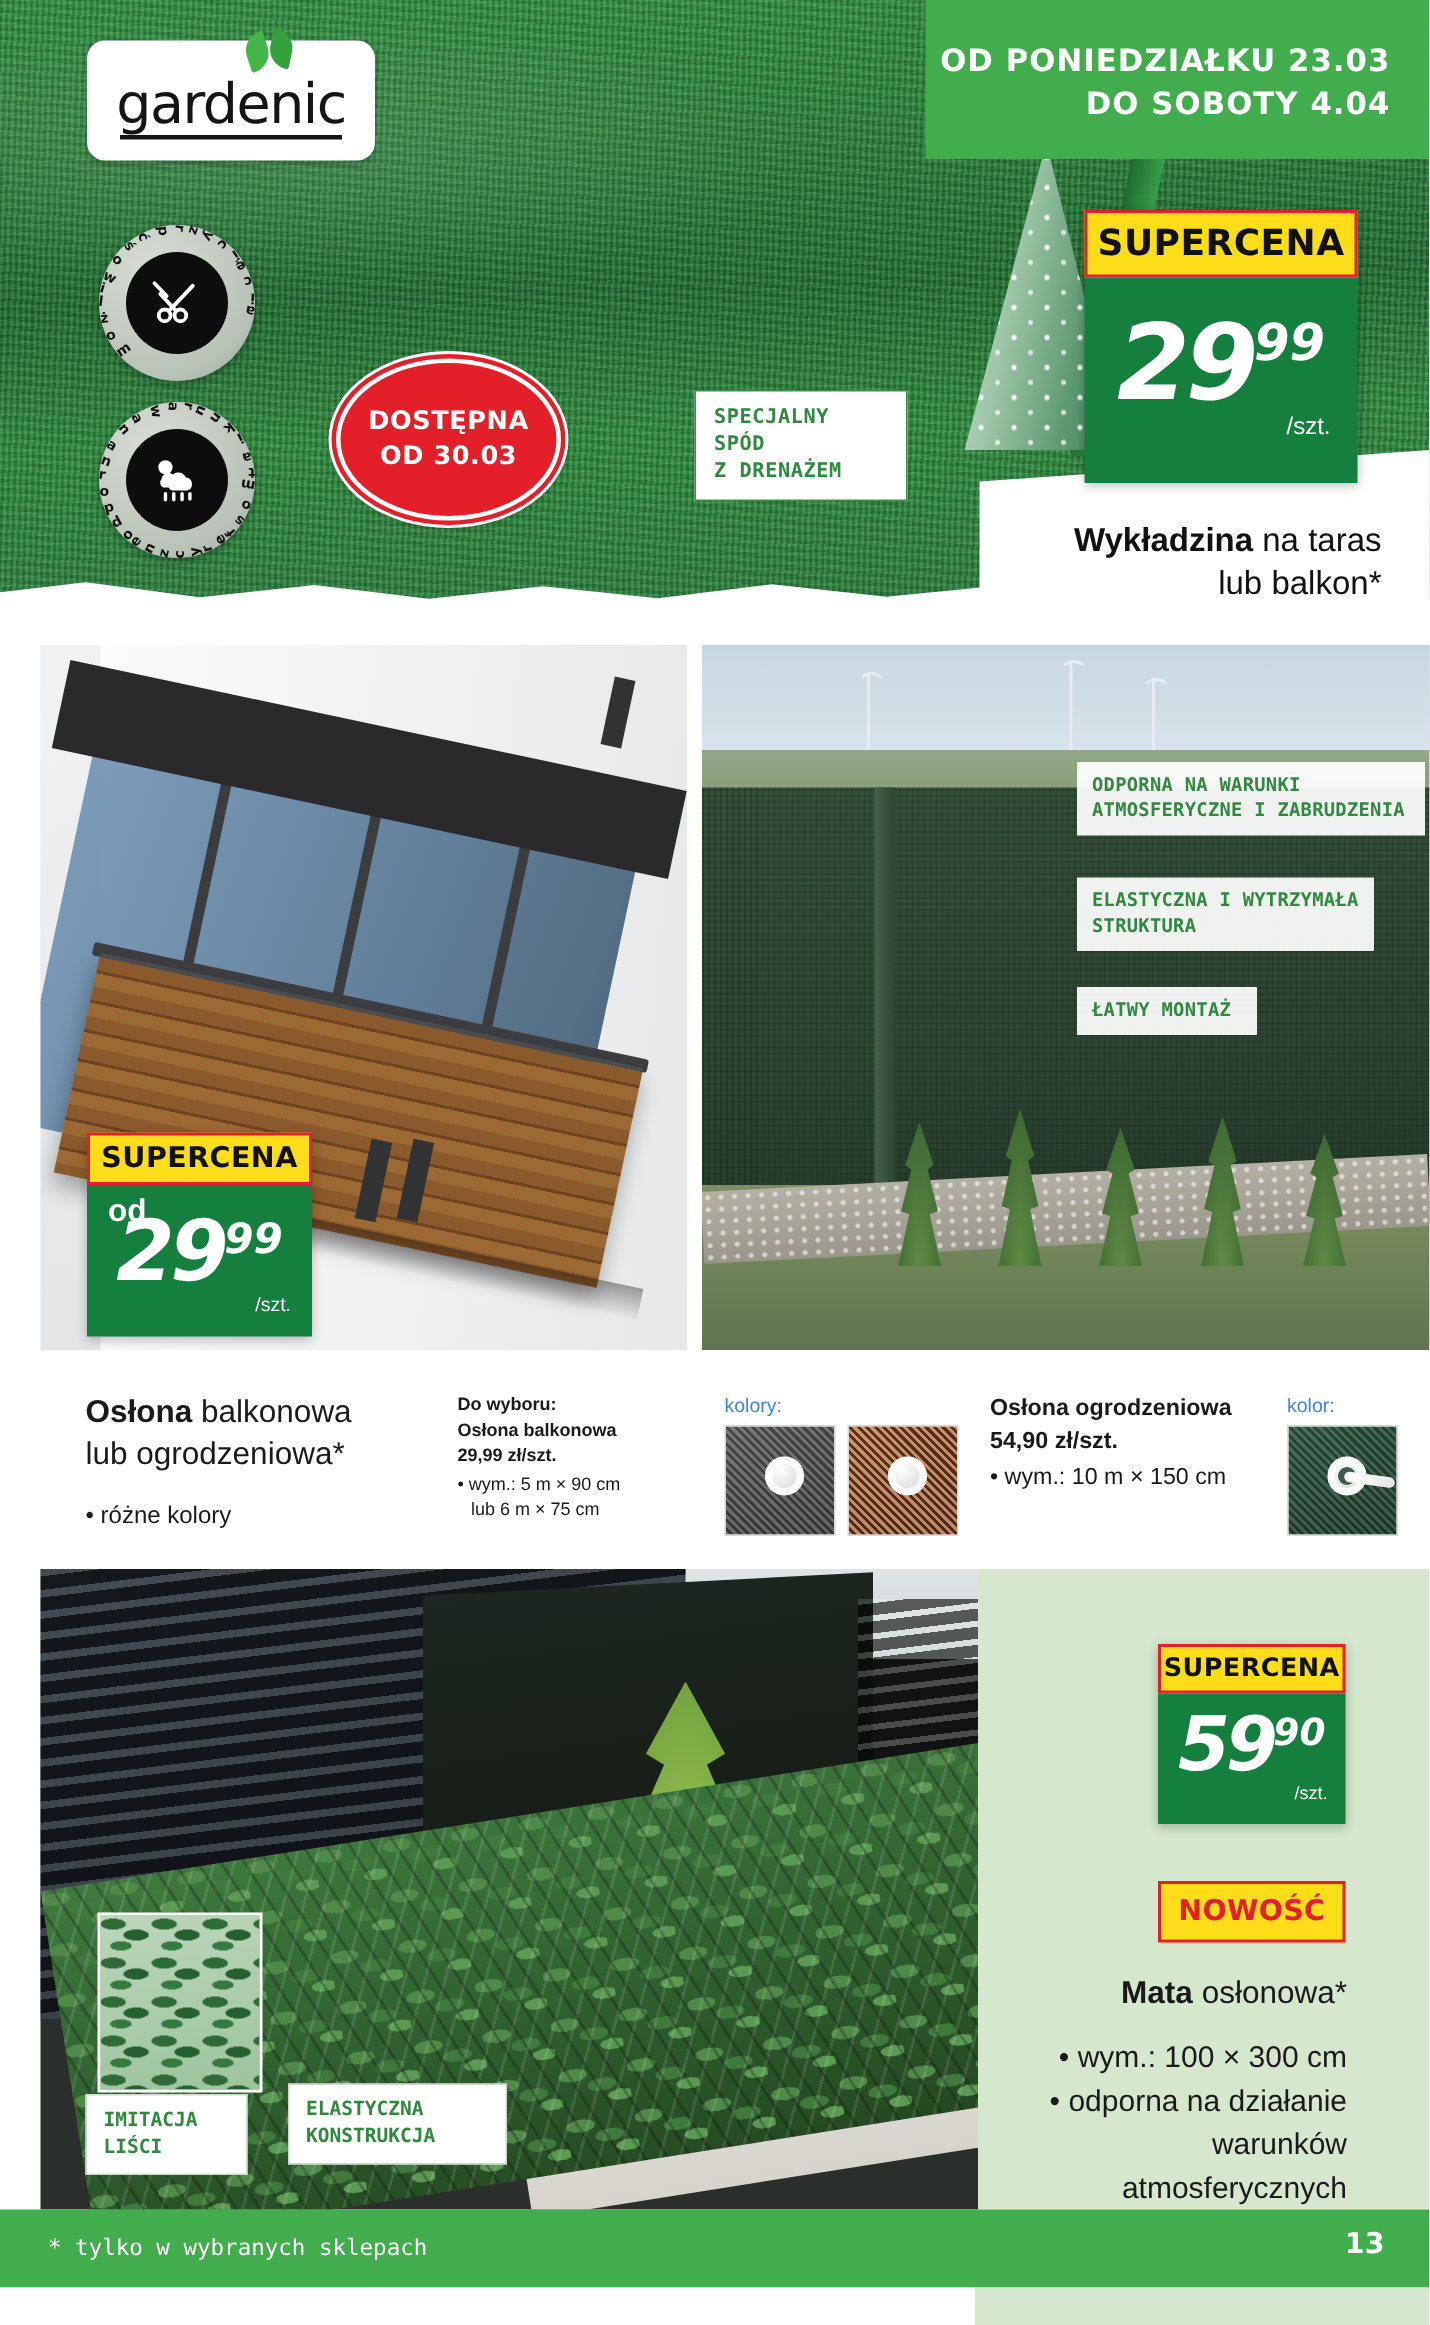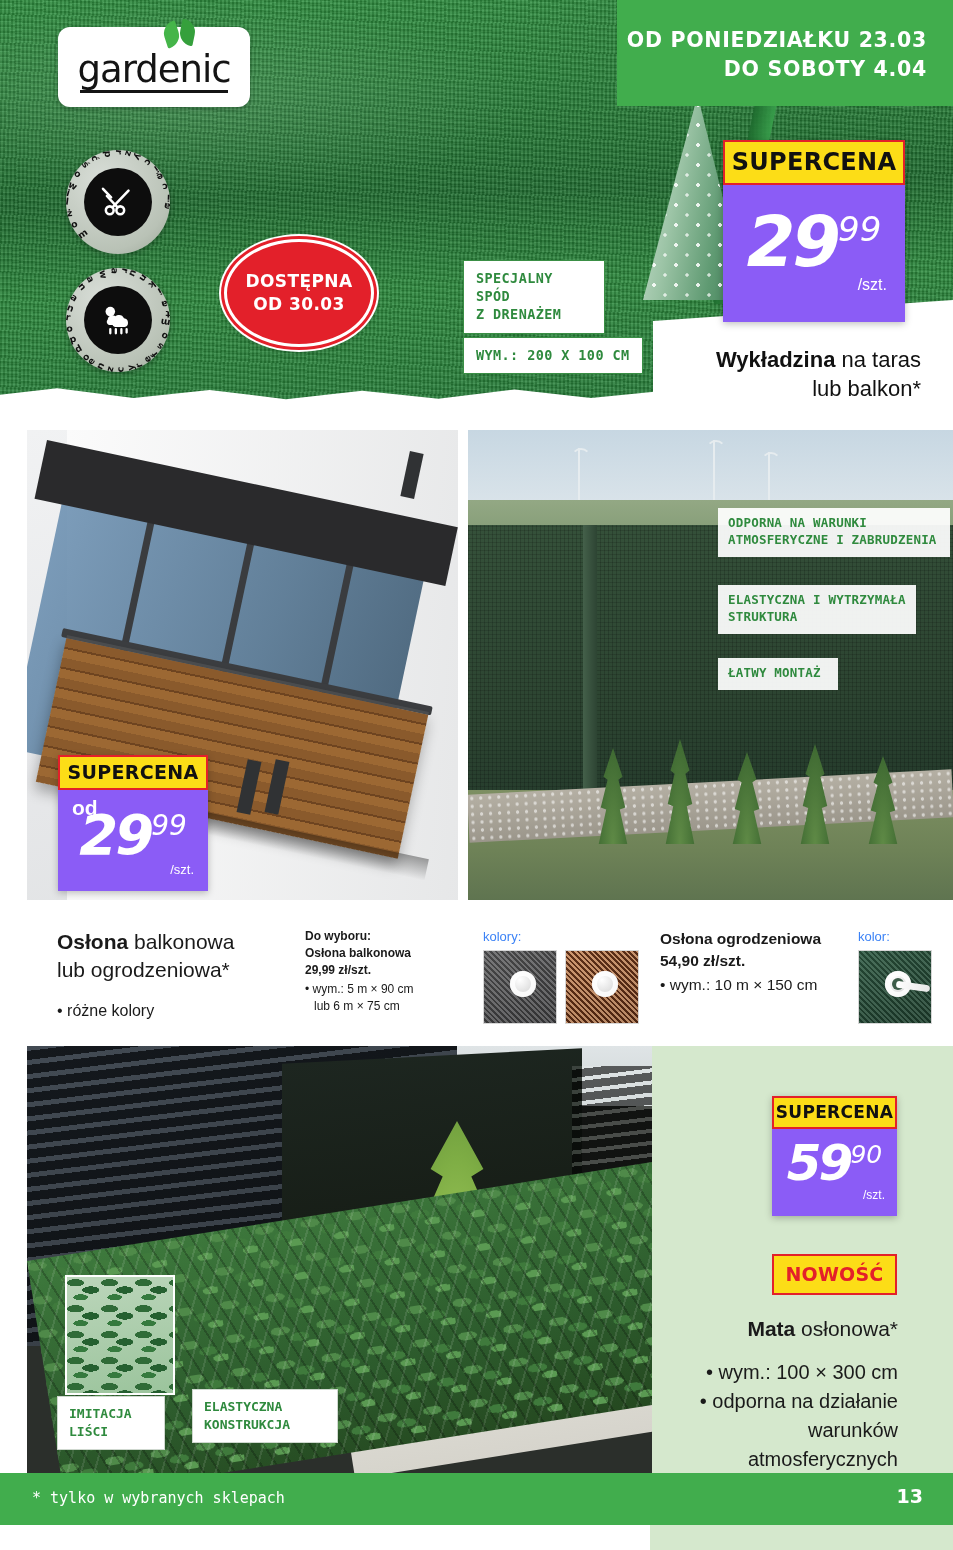--- a/index.html
+++ b/index.html
@@ -112,34 +112,34 @@
   .callout {
     position:absolute; background:#ffffff; border:1.5px solid #3a8f45;
     color:#2f8a3e; font-weight:700; font-size:13.5px; letter-spacing:.4px;
     line-height:1.35; padding:8px 12px 9px; font-family:"DejaVu Sans Mono", monospace;
     font-stretch:condensed;
   }
   .co-1 { left:463px; top:260px; width:142px; }
   .co-2 { left:463px; top:337px; width:180px; }
 
   
-  .pricebox { position:absolute; background:#8b5cf6; box-shadow:0 2px 7px rgba(0,0,0,.25); }
+  .pricebox { position:absolute; background:#15803d; box-shadow:0 2px 7px rgba(0,0,0,.25); }
   .pb-head {
     background:#fcdd17; border:2px solid #e3202a; color:#111; text-align:center;
     font-weight:800; font-size:24px; letter-spacing:.3px; padding:6px 0 7px;
     font-family:"DejaVu Sans", sans-serif;
   }
   .pb-body { position:relative; padding:18px 0 20px; }
   .pb-od { position:absolute; left:14px; top:6px; color:#fff; font-size:21px; font-weight:700; }
   .pb-amount {
     display:flex; align-items:flex-start; justify-content:center; color:#fff;
     font-family:"DejaVu Sans", sans-serif; line-height:.9;
   }
   .pb-int { font-size:70px; font-weight:800; letter-spacing:-3px; font-style:italic; }
-  .pb-dec { font-size:34px; font-weight:400; margin-top:3px; font-style:italic; }
+  .pb-dec { font-size:34px; font-weight:700; margin-top:3px; font-style:italic; }
   .pb-unit { color:#fff; font-size:16px; text-align:right; padding-right:18px; margin-top:2px; }
 
   .price-hero { left:723px; top:140px; width:182px; }
   .price-hero .pb-body { padding:26px 0 28px; }
 
   .hero-caption {
     position:absolute; right:32px; top:345px; width:300px; text-align:right;
     font-size:22px; line-height:1.34; color:#111;
   }
   .hero-caption b { font-weight:800; }
@@ -460,21 +460,20 @@
 
   <div class="oval">
     <div>DOSTĘPNA</div>
     <div>OD 30.03</div>
   </div>
 
   <div class="callout co-1">
     <div>SPECJALNY SPÓD</div>
     <div>Z DRENAŻEM</div>
   </div>
-  <div class="callout co-2">WYM.: 200 X 100 CM</div>
 
   <div class="pricebox price-hero">
     <div class="pb-head">SUPERCENA</div>
     <div class="pb-body">
       <div class="pb-amount">
         <span class="pb-int">29</span>
         <span class="pb-dec">99</span>
       </div>
       <div class="pb-unit">/szt.</div>
     </div>

